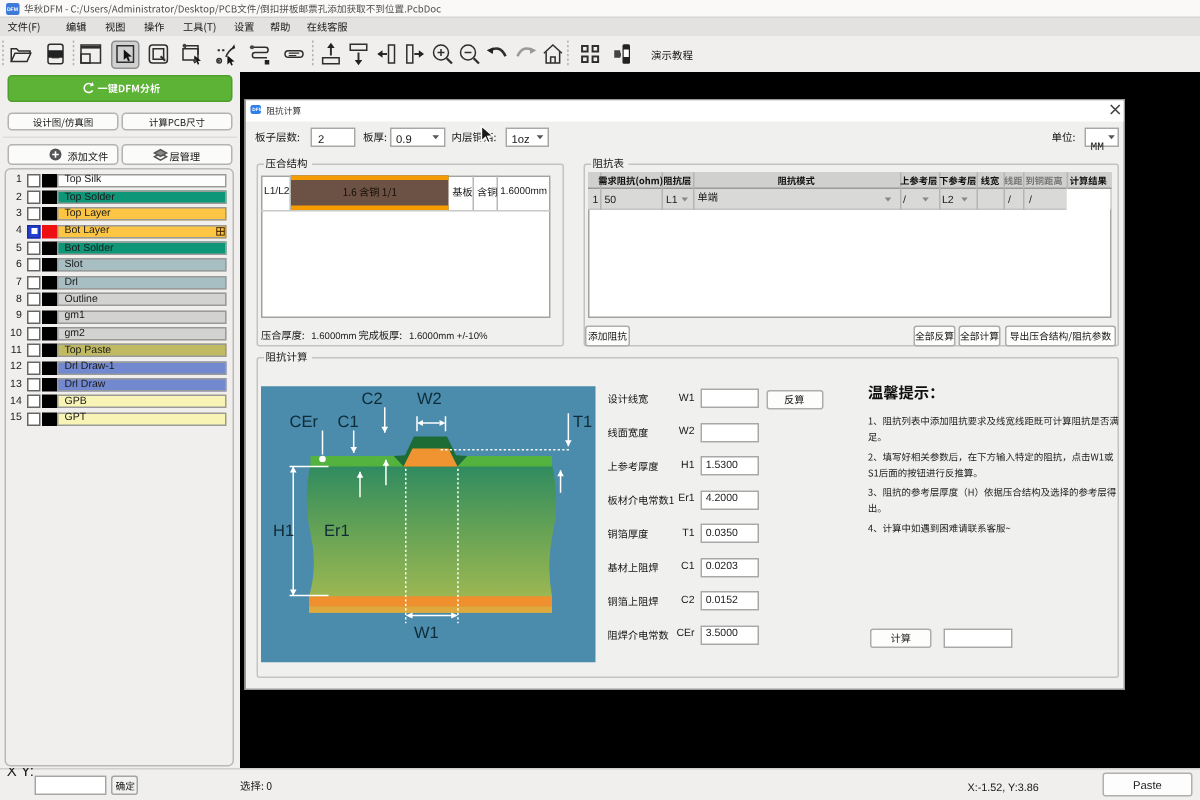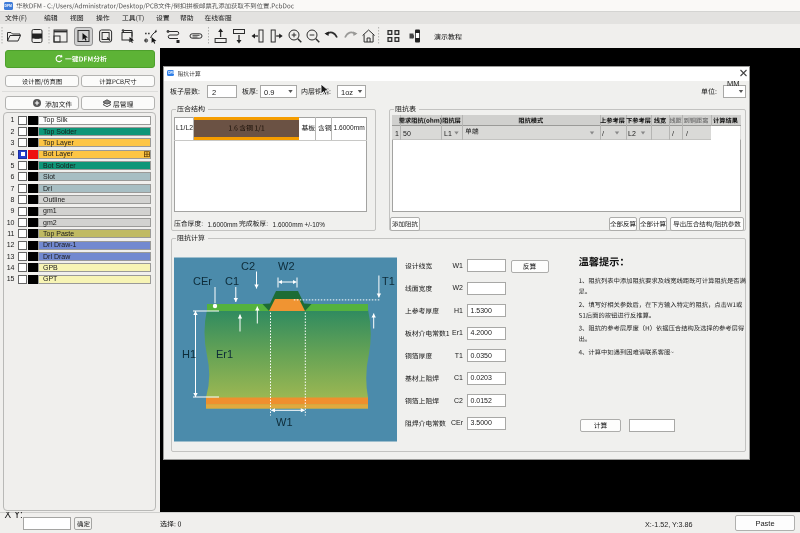--- a/index.html
+++ b/index.html
@@ -107,21 +107,21 @@
 <div class="a" style="left:164px;top:67px;width:585px;height:13.5px;background:#fff"></div>
 <div class="a" style="left:167.4px;top:69.7px;width:7px;height:6.8px;background:#2f7fe8;border-radius:1.5px"></div>
 <div class="a t" style="left:168.2px;top:71px;font-size:3.2px;color:#fff;font-weight:bold">DFM</div>
 <div class="a" style="left:206.5px;top:85px;width:30px;height:13px;background:#fff;border:1px solid #a8a8a6"></div>
 <div class="a t" style="left:212px;top:87.5px;font-size:7.5px;color:#1a1a1a;">2</div>
 <div class="a" style="left:260px;top:85px;width:37px;height:13px;background:#fff;border:1px solid #a8a8a6"></div>
 <div class="a t" style="left:264px;top:87.5px;font-size:7.5px;color:#1a1a1a;">0.9</div>
 <div class="a" style="left:337px;top:85px;width:29px;height:13px;background:#fff;border:1px solid #a8a8a6"></div>
 <div class="a t" style="left:341px;top:87.5px;font-size:7.5px;color:#1a1a1a;">1oz</div>
 <div class="a" style="left:723px;top:85px;width:23px;height:13px;background:#fff;border:1px solid #a8a8a6"></div>
-<div class="a t" style="left:727px;top:79px;font-size:7.5px;color:#1a1a1a;">MM</div>
+<div class="a t" style="left:727px;top:95px;font-size:7.5px;color:#1a1a1a;font-family:Liberation Mono, monospace;">MM</div>
 <div class="a" style="left:171px;top:108.5px;width:204.5px;height:122.5px;border:1px solid #c3c3c1;border-radius:2px"></div>
 <div class="a" style="left:176px;top:105px;width:32px;height:7px;background:#f0f0ee"></div>
 <div class="a" style="left:173.5px;top:116.5px;width:193.5px;height:95px;background:#fff;border:1px solid #a3a3a1"></div>
 <div class="a" style="left:173.5px;top:116.5px;width:20.5px;height:23.5px;border-right:1px solid #b8b8b6"></div>
 <div class="a t" style="left:176px;top:123.5px;font-size:6.8px;color:#1a1a1a;">L1/L2</div>
 <div class="a" style="left:194px;top:116.5px;width:105px;height:23.5px;background:#6b5244"></div>
 <div class="a" style="left:194px;top:116.5px;width:105px;height:3.5px;background:#f59d00"></div>
 <div class="a" style="left:194px;top:136.5px;width:105px;height:3.5px;background:#f59d00"></div>
 <div class="a" style="left:299px;top:116.5px;width:16.5px;height:23.5px;border-right:1px solid #b8b8b6"></div>
 <div class="a" style="left:315.5px;top:116.5px;width:16px;height:23.5px;border-right:1px solid #b8b8b6"></div>

